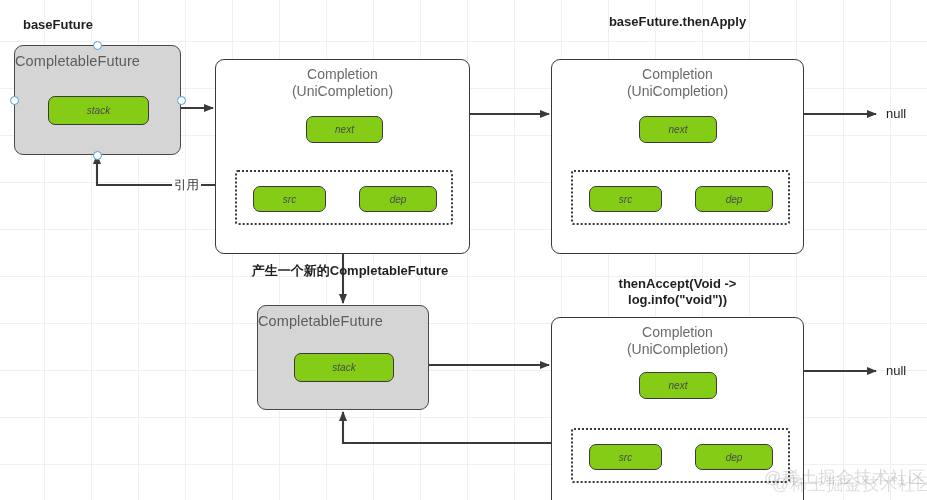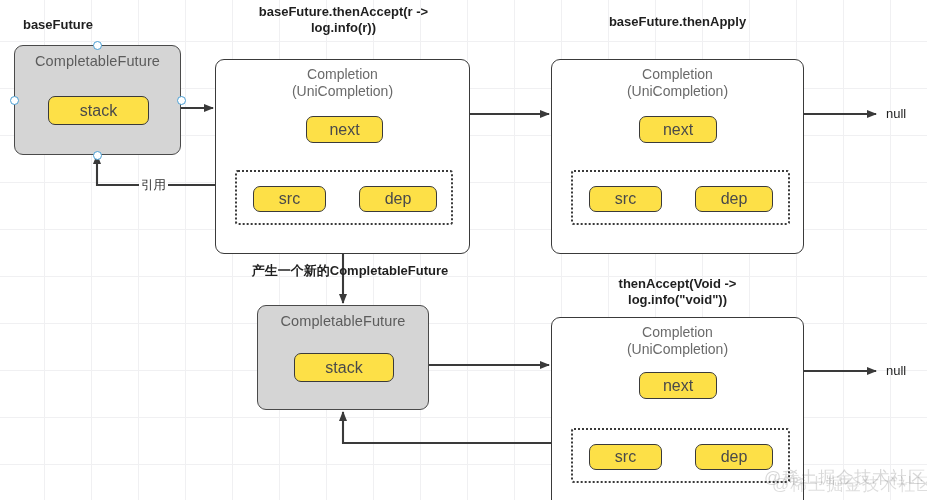--- a/index.html
+++ b/index.html
@@ -37,21 +37,21 @@
   .cf-box {
     background: #d5d5d5;
     border-radius: 9px;
     border: 1.8px solid #4a4a4a;
   }
   .cf-title {
     position: absolute;
     left: 0;
     right: 0;
     top: 7px;
-    text-align: center;
+    text-align: left;
     font-size: 14.5px;
     color: #5c5c5c;
     letter-spacing: .1px;
   }
   .completion-box {
     background: #ffffff;
     border-radius: 9px;
     border: 1.8px solid #3a3a3a;
     margin-top: 14px;
   }
@@ -61,28 +61,29 @@
     right: 0;
     top: 6px;
     text-align: center;
     font-size: 14px;
     line-height: 17px;
     color: #6a6a6a;
   }
   .slot {
     position: absolute;
     box-sizing: border-box;
-    background: #fde047;
+    background: #84cc16;
     border: 1.7px solid #3a3a3a;
     border-radius: 7px;
     display: flex;
     align-items: center;
     justify-content: center;
-    font-size: 16px;
+    font-size: 10px;
     color: #4a4a4a;
+    font-style: italic;
   }
   .dotted-group {
     position: absolute;
     box-sizing: border-box;
     border: 2px dotted #3a3a3a;
     border-radius: 3px;
     background: transparent;
   }
   
   .caption {
@@ -93,20 +94,21 @@
     color: #1f1f1f;
     line-height: 16px;
   }
   .edge-label {
     position: absolute;
     font-size: 12.5px;
     color: #333333;
     background: #ffffff;
     padding: 0 2px;
     white-space: nowrap;
+    margin-left: 33px;
   }
   .null-label {
     position: absolute;
     font-size: 13px;
     font-weight: normal;
     color: #1f1f1f;
   }
   
   .handle {
     position: absolute;
@@ -160,24 +162,20 @@
       <path d="M715,371 L876,371" marker-end="url(#arrow)"></path>
 
       <path d="M586,443 L343,443 L343,412" marker-end="url(#arrow)"></path>
     </g>
   </svg>
 
   <div class="caption" style="left:8px; top:17px; width:100px;">
     <span>baseFuture</span>
   </div>
 
-  <div class="caption" style="left:236px; top:4px; width:215px;">
-    <div>baseFuture.thenAccept(r -&gt;</div>
-    <div>log.info(r))</div>
-  </div>
 
   <div class="caption" style="left:225px; top:263px; width:250px;">
     <div>产生一个新的CompletableFuture</div>
   </div>
 
   <div class="caption" style="left:570px; top:14px; width:215px;">
     <div>baseFuture.thenApply</div>
   </div>
 
   <div class="caption" style="left:570px; top:260px; width:215px;margin-top:16px;">

